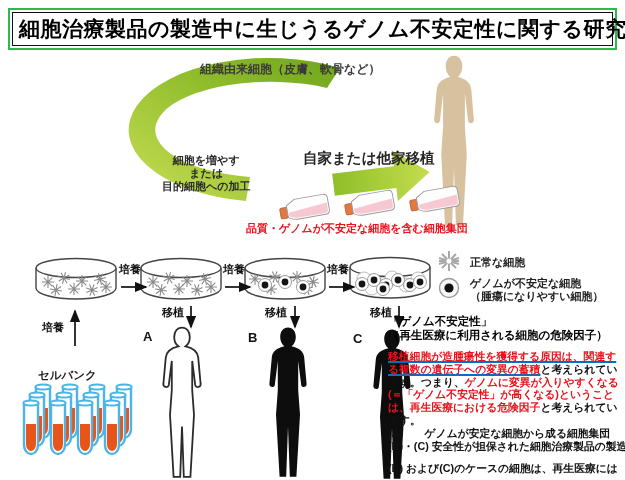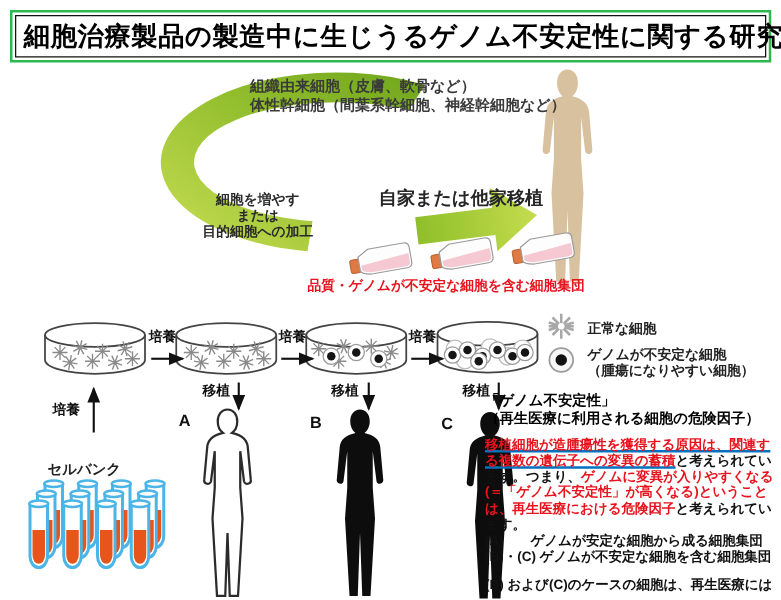--- a/index.html
+++ b/index.html
@@ -180,21 +180,20 @@
     </g>
   </svg>
 
   <div class="abs" id="title-box">
     <div id="title-inner">
       <span id="title-text">細胞治療製品の製造中に生じうるゲノム不安定性に関する研究</span>
     </div>
   </div>
 
   <div class="abs t src" style="top:61px">組織由来細胞（皮膚、軟骨など）</div>
-  <div class="abs t src" style="top:76px">体性幹細胞（間葉系幹細胞、神経幹細胞など）</div>
 
   <div class="abs t" id="expand-label">
     <div>細胞を増やす</div>
     <div>または</div>
     <div>目的細胞への加工</div>
   </div>
 
   <div class="abs t" id="transplant-top">自家または他家移植</div>
   <div class="abs t" id="quality-caption">品質・ゲノムが不安定な細胞を含む細胞集団</div>
 
@@ -215,20 +214,20 @@
 
   <div class="abs t legend-lbl" style="left:470px;top:255px">正常な細胞</div>
   <div class="abs t legend-lbl" style="left:470px;top:289px">（腫瘍になりやすい細胞）</div>
   <div class="abs t legend-lbl" style="left:470px;top:276px">ゲノムが不安定な細胞</div>
 
   <div class="abs" id="right-panel">
     <div class="hline">「ゲノム不安定性」</div>
     <div class="hline">（再生医療に利用される細胞の危険因子）</div>
     <div id="para1"><span class="red-ul">移植細胞が造腫瘍性を獲得する原因は、関連する複数の遺伝子への変異の蓄積</span><span>と考えられています。つまり、</span><span class="red">ゲノムに変異が入りやすくなる(＝「ゲノム不安定性」が高くなる)ということは、再生医療における危険因子</span><span>と考えられています。</span></div>
     <div class="item-line">(A)　　ゲノムが安定な細胞から成る細胞集団</div>
-    <div class="item-line">(B)・(C) ゲノムが不安定な細胞を含む細胞集団</div>
+    <div class="item-line">(B)・(C) 安全性が担保された細胞治療製品の製造</div>
     <div id="para2">
       <div>(B) および(C)のケースの細胞は、再生医療には</div>
 
     </div>
   </div>
 
 </div>
 
 </body></html>

